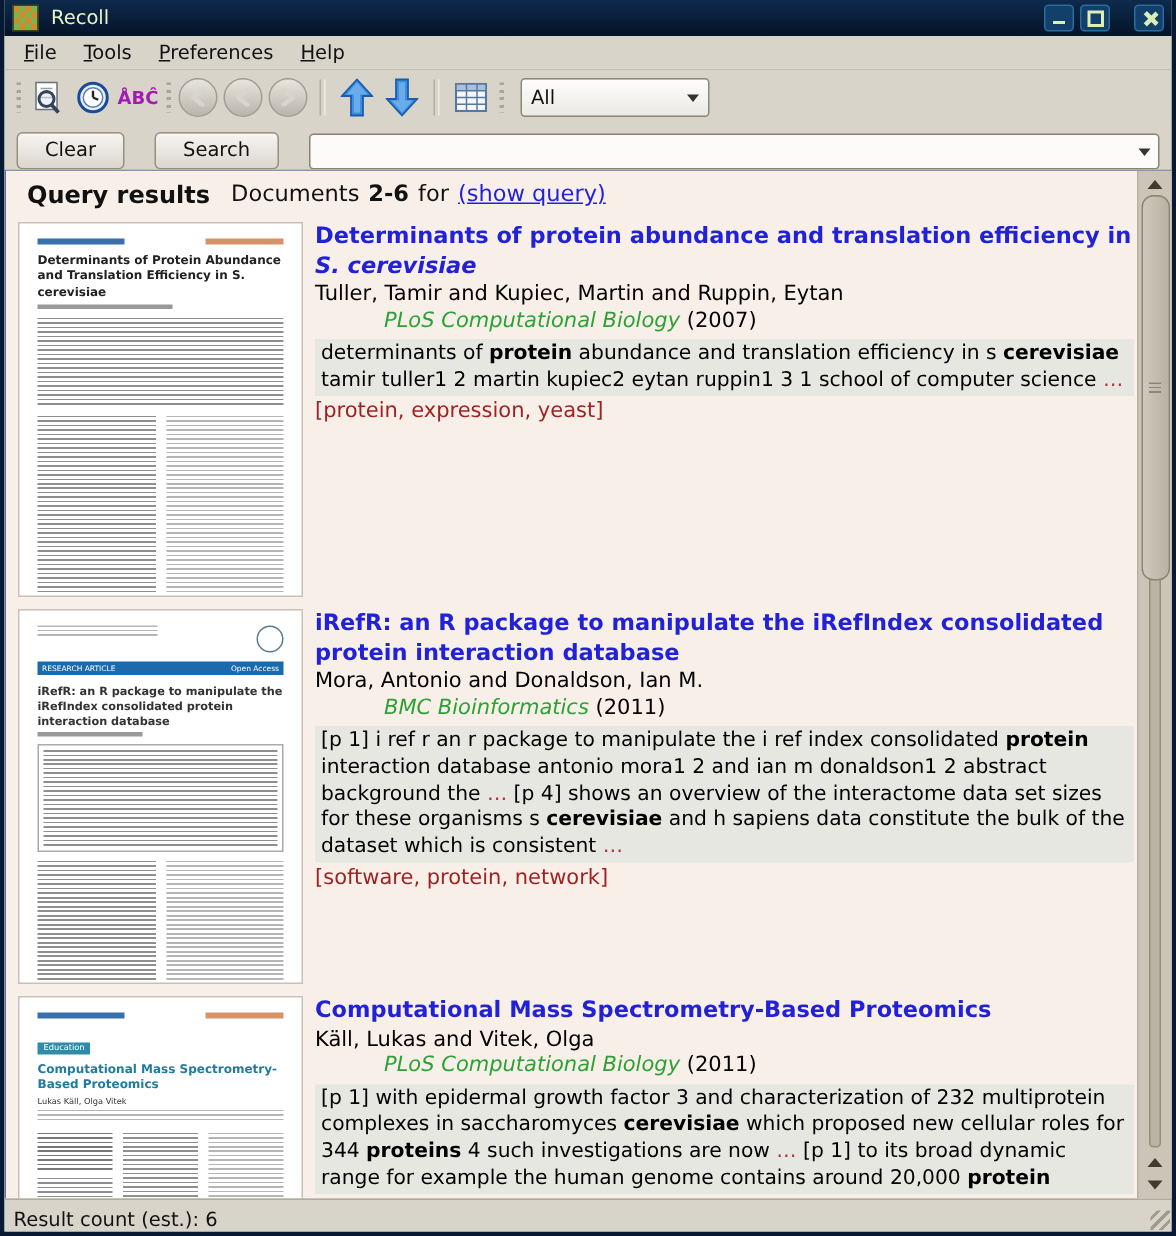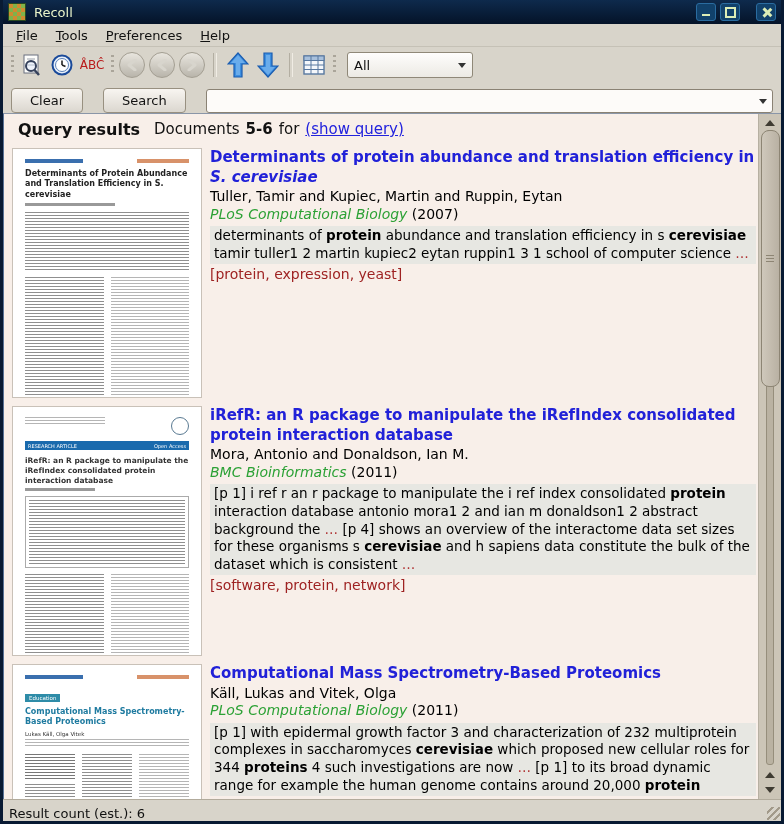--- a/index.html
+++ b/index.html
@@ -24,21 +24,21 @@
   
   .menubar{height:22px;flex:0 0 22px;background:#d8d4ca;display:flex;align-items:center;
     font-size:13px;color:#111;padding-left:4px;border-bottom:1px solid #c5c1b6;}
   .menu-item{padding:2px 9px;cursor:default;}
   
   .toolbar{height:36px;flex:0 0 36px;background:#d8d4ca;display:flex;align-items:center;padding:0 4px;}
   .tb-handle{width:4px;height:20px;margin:0 3px;
     background:repeating-linear-gradient(to bottom,#aaa59a 0 2px,transparent 2px 5px);background-size:3px 100%;background-repeat:no-repeat;background-position:center;}
   .tb-sep{width:2px;height:24px;margin:0 6px;border-left:1px solid #b3ae A2;border-left:1px solid #b3aea2;border-right:1px solid #f0ece4;}
   .tool{width:30px;height:28px;display:flex;align-items:center;justify-content:center;cursor:pointer;}
-  .abc{font-size:12px;font-weight:normal;color:#b91c1c;letter-spacing:0;}
+  .abc{font-size:12px;font-weight:bold;color:#a21caf;letter-spacing:0;}
   .circ{width:24px;height:24px;border-radius:50%;
     background:linear-gradient(#e8e5de,#b9b5ab);border:1px solid #a39e92;
     display:flex;align-items:center;justify-content:center;}
   .circ svg{display:block;}
   .combo{height:24px;border:1px solid #8f8878;border-radius:3px;background:linear-gradient(#fefdfc,#eceae4);
     display:flex;align-items:center;font-size:13px;color:#111;padding:0 6px;cursor:pointer;}
   .combo .arr{margin-left:auto;}
   .arr{width:0;height:0;border-left:4px solid transparent;border-right:4px solid transparent;border-top:5px solid #333;}
   .filter-combo{width:112px;margin-left:8px;}
   
@@ -57,21 +57,21 @@
   .results-header{flex:0 0 30px;display:flex;align-items:center;padding:0 14px;font-size:15px;color:#111;gap:6px;}
   .qr-title{font-size:16px;font-weight:bold;margin-right:8px;}
   .qr-range{font-weight:bold;}
   .qr-link{color:#2222dd;text-decoration:underline;cursor:pointer;}
   .results-list{flex:1;overflow:hidden;padding:4px 0 0 8px;}
   .result{display:flex;align-items:flex-start;margin-bottom:8px;}
   .rtext{flex:1;margin-left:6px;margin-right:2px;}
   .rtitle{font-size:15px;font-weight:bold;color:#2121d8;line-height:1.3;cursor:pointer;}
   .rauthors{font-size:14px;color:#000;line-height:1.25;margin-top:1px;}
   .rjournal{font-size:14px;line-height:1.25;}
-  .jname{color:#2ca135;font-style:italic;}
+  .jname{color:#2ca135;font-style:italic;margin-left:46px;}
   .jyear{color:#000;}
   .rsnippet{font-size:13.5px;line-height:1.32;background:#e7e7e2;color:#000;padding:1px 4px;margin-top:3px;}
   .rkeywords{font-size:14px;color:#9e2222;margin-top:2px;}
   .sb{font-weight:bold;} .si{font-style:italic;} .su{text-decoration:underline;} .sr{color:#b03434;}
   
   .thumb{flex:0 0 192px;cursor:pointer;}
   .page{width:190px;background:#fff;border:1px solid #c9c1b8;box-sizing:border-box;padding:10px 12px;overflow:hidden;}
   .pg1,.pg2{height:250px;} .pg3{height:250px;}
   .fl{background:repeating-linear-gradient(to bottom,#8f8f8f 0,#8f8f8f 1px,transparent 1px,transparent 3px);}
   .fl.light{background:repeating-linear-gradient(to bottom,#b5b5b5 0,#b5b5b5 1px,transparent 1px,transparent 3px);}
@@ -230,21 +230,21 @@
           <span class="arr"></span>
         </div>
     </div>
   </div>
 
   <div class="results-frame">
     <div class="results-main">
       <div class="results-header">
         <span class="qr-title">Query results</span>
         <span>Documents</span>
-        <span class="qr-range">5-6</span>
+        <span class="qr-range">2-6</span>
         <span>for</span>
         <span class="qr-link">(show query)</span>
       </div>
 
       <div class="results-list">
 
         <div class="result">
           <div class="thumb">
             <div class="page pg1">
               <div class="phead">

